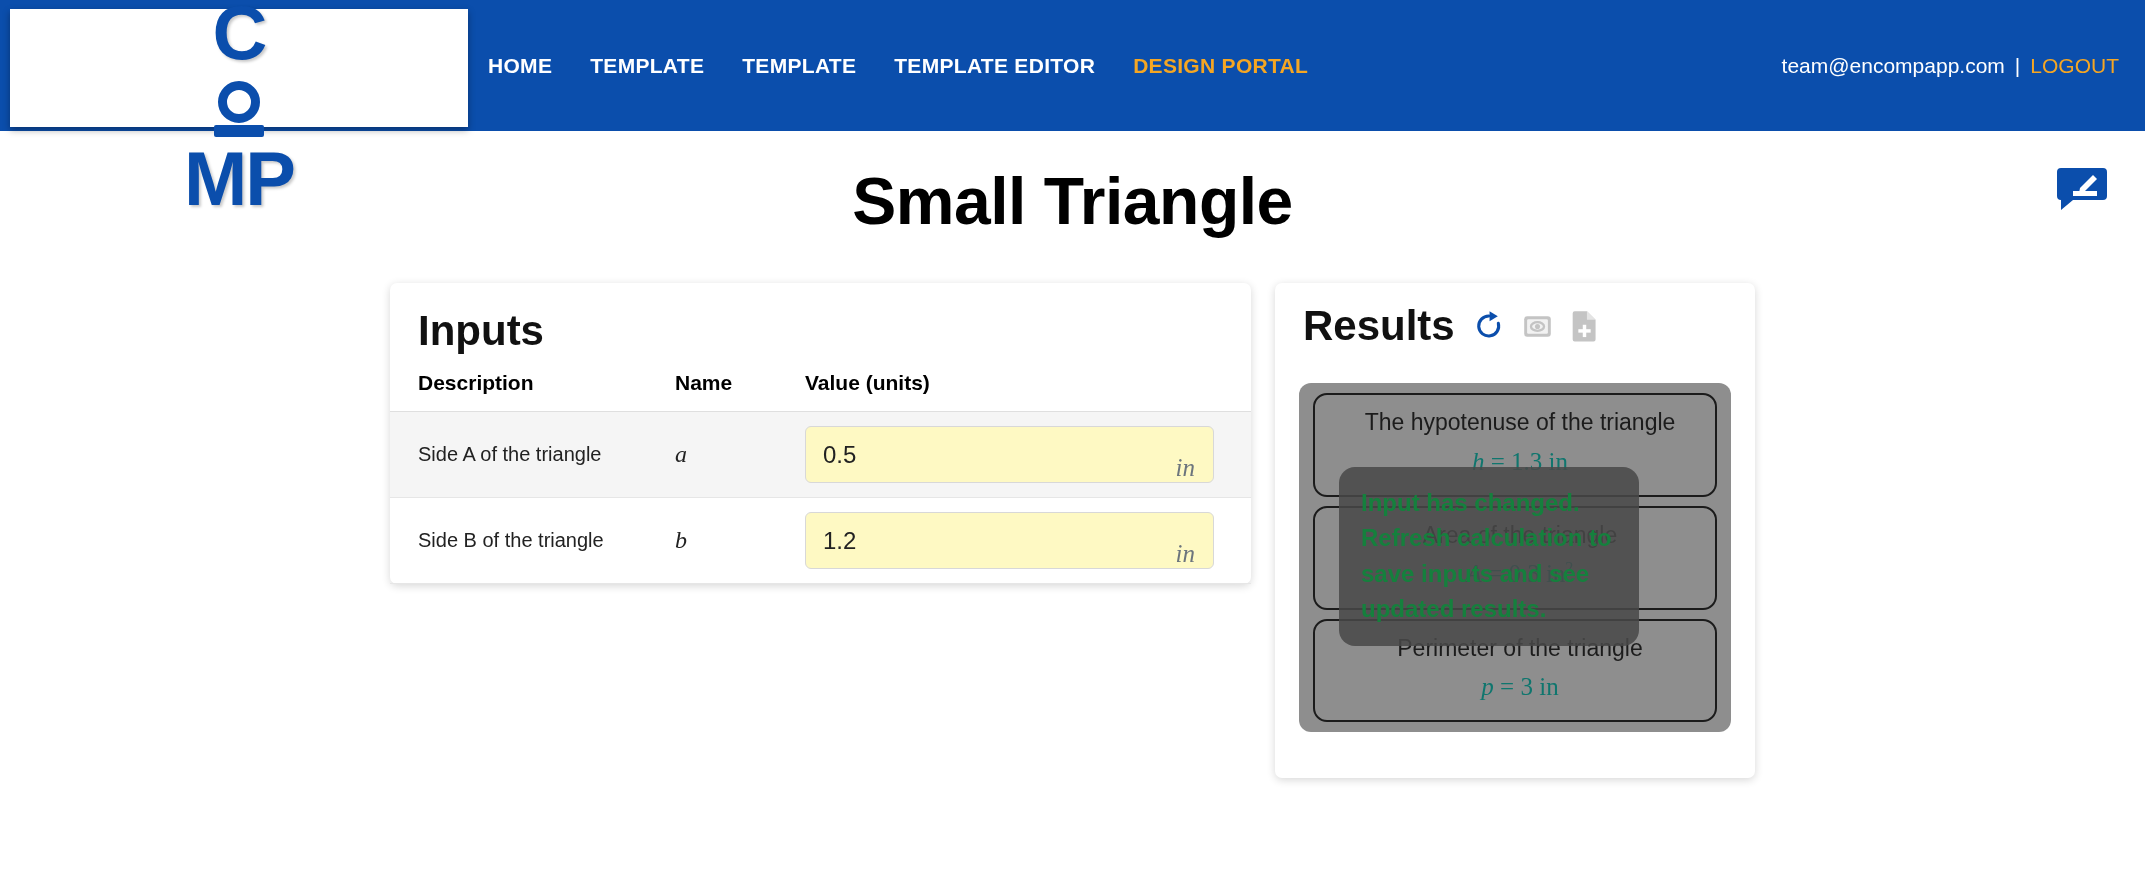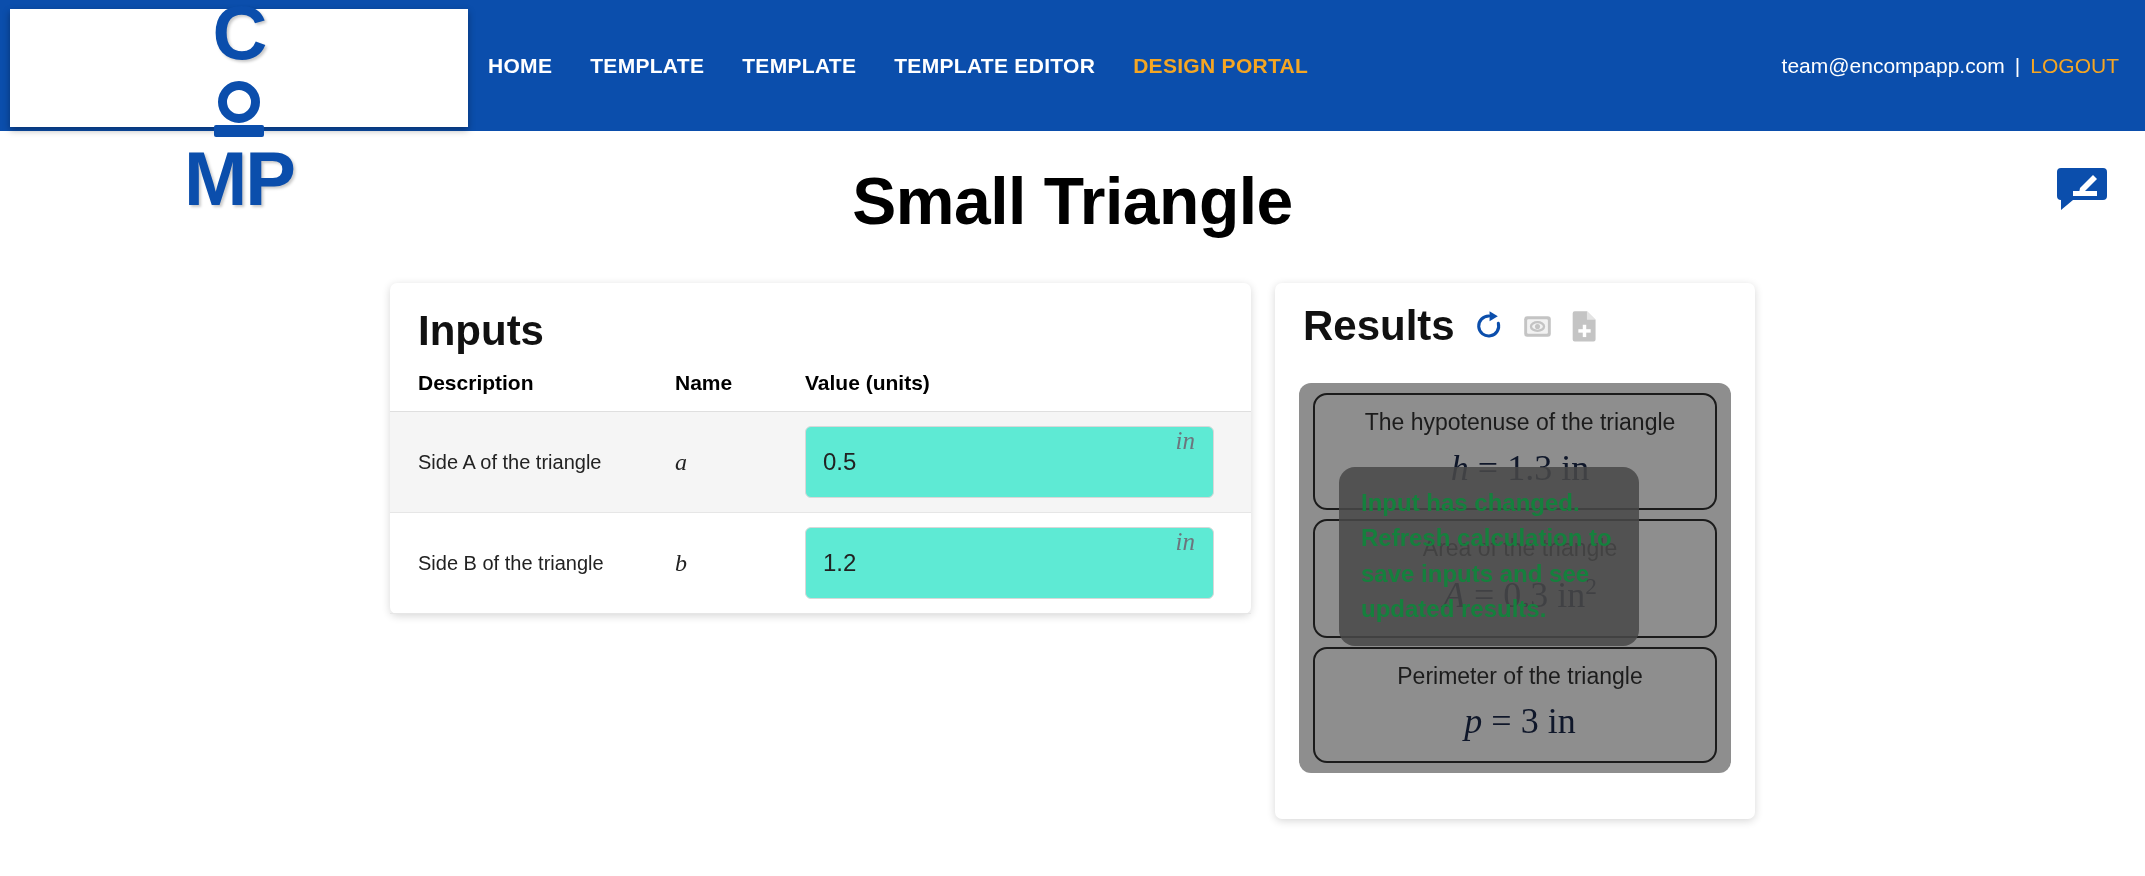--- a/index.html
+++ b/index.html
@@ -187,26 +187,26 @@
     font-family: "Liberation Serif", serif;
     font-style: italic;
     font-size: 24px;
     color: #111;
   }
   td.c-val { padding-right: 28px !important; }
 
   .input-wrap {
     position: relative;
     width: 409px;
-    height: 72px;
+    height: 57px;
     border: 1px solid #d8d8d8;
     border-radius: 6px;
-    background: #5eead4;
-    display: flex;
-    align-items: flex-start;
+    background: #fef9c3;
+    display: flex;
+    align-items: flex-end;
   }
   .input-wrap input {
     border: none;
     outline: none;
     background: transparent;
     font-family: "Liberation Sans", sans-serif;
     font-size: 24px;
     color: #222;
     padding: 0 70px 0 17px;
     width: 100%;
@@ -270,22 +270,22 @@
   .result-item:last-child { margin-bottom: 4px; }
   .result-desc {
     font-size: 23px;
     color: #1c1c1c;
     line-height: 1.2;
     margin-bottom: 10px;
     font-family: "Liberation Sans", sans-serif;
   }
   .result-eq {
     font-family: "Liberation Serif", serif;
-    font-size: 36px;
-    color: #0f172a;
+    font-size: 25px;
+    color: #0f766e;
     line-height: 1.2;
   }
   .result-eq .sym { font-style: italic; }
   .result-eq .unit { font-style: normal; }
   .result-eq sup { font-size: 0.65em; }
 
   .tooltip-overlay {
     position: absolute;
     left: 40px;
     top: 90px;

